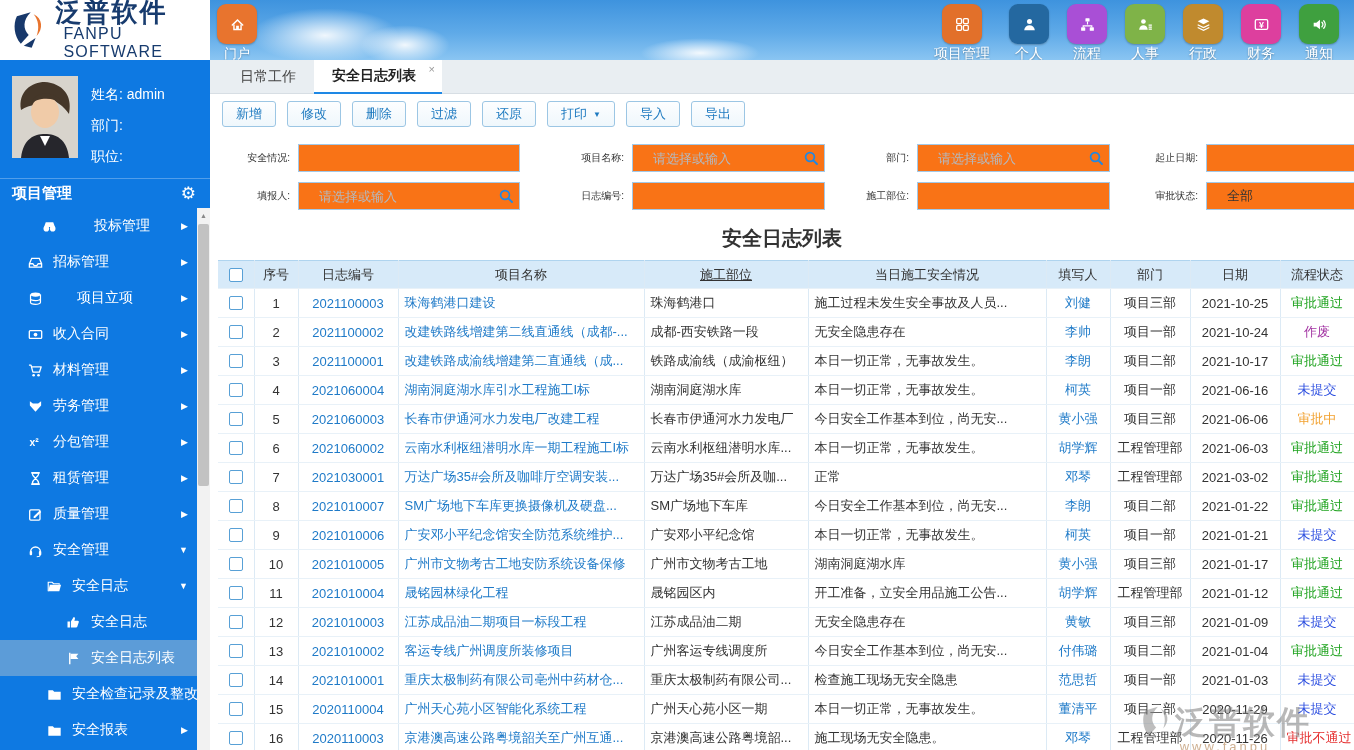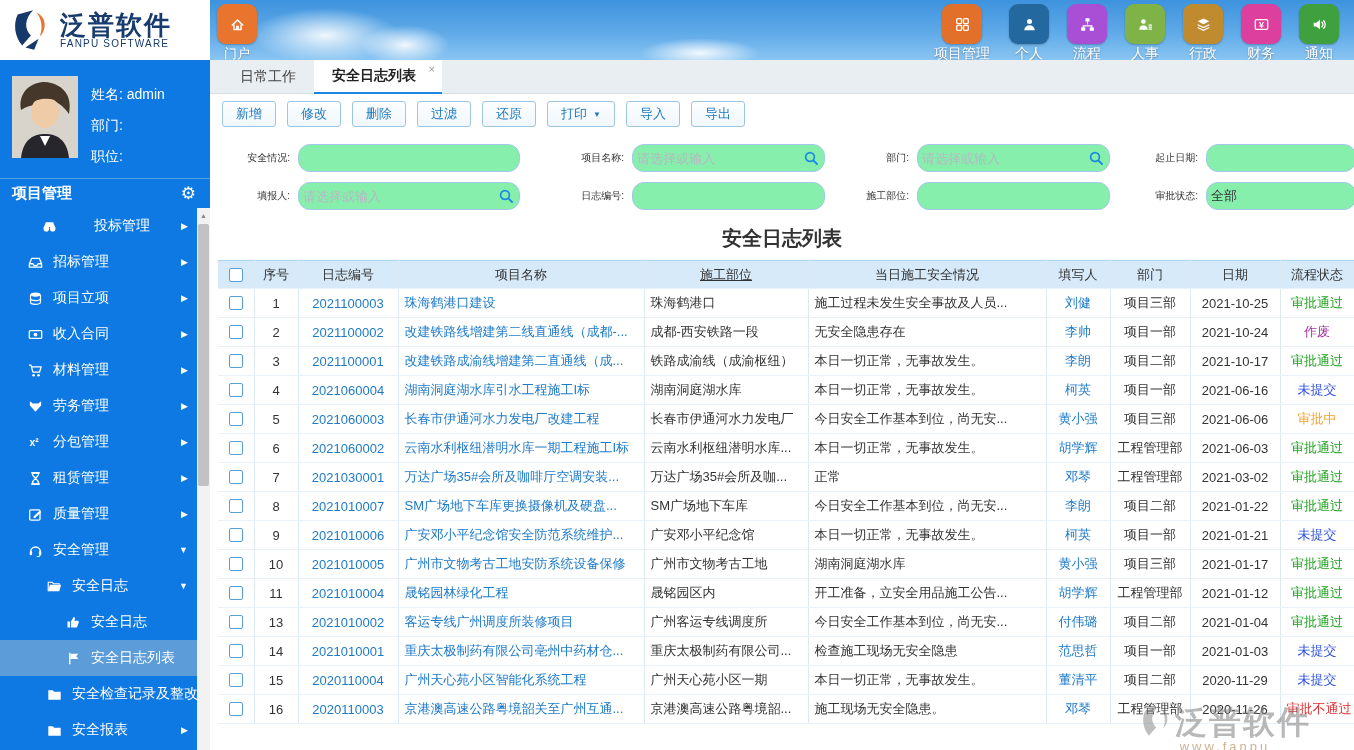--- a/index.html
+++ b/index.html
@@ -9,21 +9,21 @@
 
   
   .hdr { position:absolute; top:0; left:0; width:1354px; height:60px;
          background:linear-gradient(180deg,#3E93DE 0%,#5FAAE8 55%,#8AC5F2 100%); }
   .cloud { position:absolute; border-radius:50%; pointer-events:none;
            background:radial-gradient(ellipse at center, rgba(255,255,255,.9) 0%, rgba(255,255,255,0) 70%); }
   .logo-box { position:absolute; top:0; left:0; width:210px; height:60px; background:#fff;
               display:flex; align-items:center; padding-left:10px; }
   .logo-mark { width:44px; height:44px; margin-right:6px; }
   .logo-cn { font-size:26px; font-weight:bold; color:#173B6E; letter-spacing:2px; line-height:26px; }
-  .logo-en { font-size:10px; color:#173B6E; letter-spacing:1.2px; }
+  .logo-en { font-size:16px; color:#173B6E; letter-spacing:1.2px;margin-left:8px; }
   .portal { position:absolute; left:213px; top:4px; width:48px; text-align:center; cursor:pointer; }
   .portal-ico { width:40px; height:40px; margin:0 auto; background:#E8742E; border-radius:9px;
                 display:flex; align-items:center; justify-content:center; box-shadow:0 1px 2px rgba(0,0,0,.25); }
   .portal-lbl { color:#fff; font-size:13px; margin-top:1px; text-shadow:0 1px 2px rgba(0,0,0,.3); }
   .topnav { position:absolute; right:6px; top:4px; display:flex; }
   .nav-item { width:58px; text-align:center; cursor:pointer; }
   .nav-item.wide { width:76px; }
   .nav-ico { width:40px; height:40px; margin:0 auto; border-radius:9px;
              display:flex; align-items:center; justify-content:center; box-shadow:0 1px 2px rgba(0,0,0,.25); }
   .nav-lbl { color:#fff; font-size:14px; margin-top:1px; text-shadow:0 1px 2px rgba(0,0,0,.35); white-space:nowrap; }
@@ -57,22 +57,22 @@
   .toolbar { height:40px; display:flex; align-items:center; padding-left:12px; }
   .tbtn { height:26px; margin-right:11px; padding:0 13px; background:linear-gradient(180deg,#FDFEFF,#EFF7FC);
           border:1px solid #9CC6E4; border-radius:3px; color:#1E7AC0; font-size:13px; display:flex; align-items:center; cursor:pointer; }
   .tbtn .caret { font-size:8px; margin-left:6px; color:#1E7AC0; }
 
   .filters { height:84px; position:relative; overflow:hidden; }
   .f-row { position:absolute; left:0; display:flex; height:28px; align-items:center; }
   .f-row.r1 { top:10px; } .f-row.r2 { top:48px; }
   .f-label { text-align:right; font-size:10px; color:#333; padding-right:8px; flex:none; }
   .f-box { position:relative; flex:none; }
-  .f-input { width:100%; height:28px; border:1px solid #A2C9E8; border-radius:12px; padding:0 4px; font-size:13px;
-             color:#333; outline:none; background:#86efac; font-family:inherit; }
+  .f-input { width:100%; height:28px; border:1px solid #A2C9E8; border-radius:0; padding:0 20px; font-size:13px;
+             color:#333; outline:none; background:#f97316; font-family:inherit; }
   .f-input::placeholder { color:#B3BAC2; }
   .f-search { position:absolute; right:6px; top:6px; width:16px; height:16px; cursor:pointer; }
   .lw1{width:88px;} .lw2{width:112px;} .lw3{width:92px;} .lw4{width:96px;}
   .iw1{width:222px;} .iw2{width:193px;} .iw3{width:193px;} .iw4{width:150px;}
 
   .list-title { height:42px; line-height:40px; text-align:center; font-size:20px; font-weight:bold; color:#333; }
 
   .grid-wrap { padding:0 0 0 8px; }
   table.grid { border-collapse:collapse; table-layout:fixed; width:1136px; }
   .grid th { background:#D7EAF9; border-top:1px solid #AFD4EF; height:28px; font-weight:normal; font-size:13px; color:#333; }
@@ -229,21 +229,21 @@
         </div>
         <div class="m-item" style="padding-left: 27px;">
           <span class="m-ico">
             <svg viewBox="0 0 16 16" width="15" height="15" fill="#fff" stroke="none">
               <path d="M1.5 9.3 4 3.5h8l2.5 5.8V13h-13zM1.5 9.3h3.6l1.5 2h2.8l1.5-2h3.6" fill="none" stroke="#fff" stroke-width="1.4"></path>
             </svg>
           </span>
           <span class="m-lbl">招标管理</span>
           <span class="m-arrow">▶</span>
         </div>
-        <div class="m-item" style="padding-left: 27px;">
+        <div class="m-item" style="padding-left: 27px; gap: 24px;">
           <span class="m-ico">
             <svg viewBox="0 0 16 16" width="15" height="15" fill="#fff" stroke="none">
               <ellipse cx="8" cy="3.8" rx="5.3" ry="2.2"></ellipse>
               <path d="M2.7 3.8v8.3c0 1.2 2.4 2.2 5.3 2.2s5.3-1 5.3-2.2V3.8M2.7 8c0 1.2 2.4 2.2 5.3 2.2S13.3 9.2 13.3 8" fill="none" stroke="#fff" stroke-width="1.3"></path>
             </svg>
           </span>
           <span class="m-lbl">项目立项</span>
           <span class="m-arrow">▶</span>
         </div>
         <div class="m-item" style="padding-left: 27px;">
@@ -607,20 +607,34 @@
               <td class="c-left">开工准备，立安全用品施工公告...</td>
               <td class="c-center blue">胡学辉</td>
               <td class="c-center">工程管理部</td>
               <td class="c-center">2021-01-12</td>
               <td class="c-center" style="color: rgb(31, 163, 31);">审批通过</td>
             </tr>
             <tr>
               <td>
                 <div class="cbx"></div>
               </td>
+              <td class="c-center">12</td>
+              <td class="c-center blue">2021010003</td>
+              <td class="c-left blue">江苏成品油二期项目一标段工程</td>
+              <td class="c-left">江苏成品油二期</td>
+              <td class="c-left">无安全隐患存在</td>
+              <td class="c-center blue">黄敏</td>
+              <td class="c-center">项目三部</td>
+              <td class="c-center">2021-01-09</td>
+              <td class="c-center" style="color: rgb(45, 79, 224);">未提交</td>
+            </tr>
+            <tr>
+              <td>
+                <div class="cbx"></div>
+              </td>
               <td class="c-center">13</td>
               <td class="c-center blue">2021010002</td>
               <td class="c-left blue">客运专线广州调度所装修项目</td>
               <td class="c-left">广州客运专线调度所</td>
               <td class="c-left">今日安全工作基本到位，尚无安...</td>
               <td class="c-center blue">付伟璐</td>
               <td class="c-center">项目二部</td>
               <td class="c-center">2021-01-04</td>
               <td class="c-center" style="color: rgb(31, 163, 31);">审批通过</td>
             </tr>

